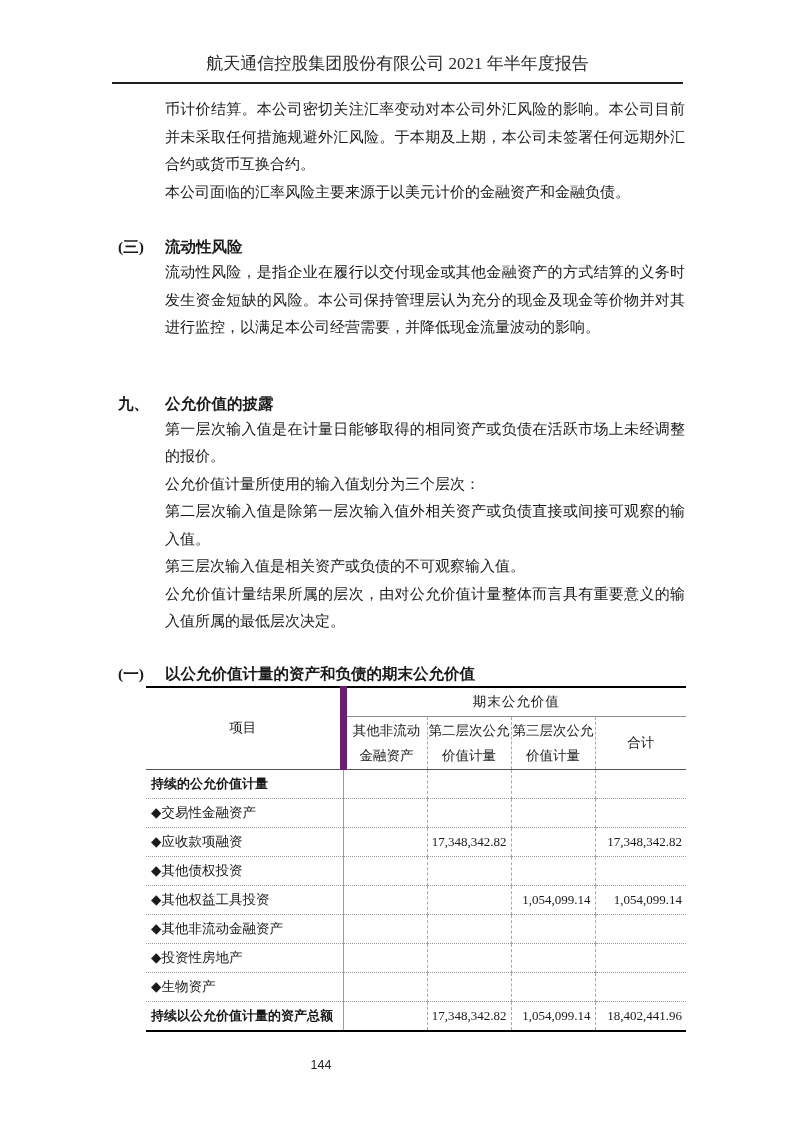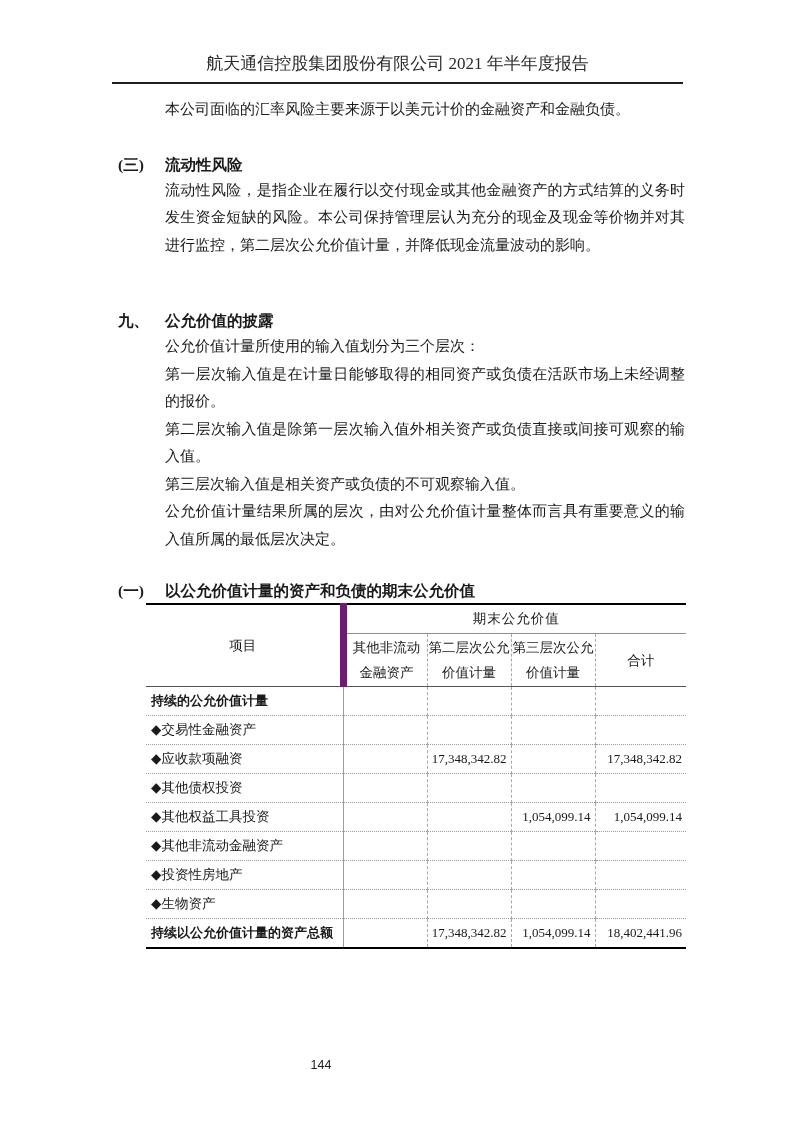--- a/index.html
+++ b/index.html
@@ -115,34 +115,35 @@
 </style>
 </head>
 <body>
 
 <div class="page">
 
   <div class="doc-header">航天通信控股集团股份有限公司 2021 年半年度报告</div>
 
   <div class="body-col">
 
+    <p class="para">币计价结算。本公司密切关注汇率变动对本公司外汇风险的影响。本公司目前并未采取任何措施规避外汇风险。于本期及上期，本公司未签署任何远期外汇合约或货币互换合约。</p>
     <p class="para">本公司面临的汇率风险主要来源于以美元计价的金融资产和金融负债。</p>
 
     <div class="heading-row mt-liq">
       <span class="marker">(三)</span>
       <span class="h-title">流动性风险</span>
     </div>
-    <p class="para">流动性风险，是指企业在履行以交付现金或其他金融资产的方式结算的义务时发生资金短缺的风险。本公司保持管理层认为充分的现金及现金等价物并对其进行监控，第二层次公允价值计量，并降低现金流量波动的影响。</p>
+    <p class="para">流动性风险，是指企业在履行以交付现金或其他金融资产的方式结算的义务时发生资金短缺的风险。本公司保持管理层认为充分的现金及现金等价物并对其进行监控，以满足本公司经营需要，并降低现金流量波动的影响。</p>
 
     <div class="heading-row mt-fv">
       <span class="marker">九、</span>
       <span class="h-title">公允价值的披露</span>
     </div>
+    <p class="para">第一层次输入值是在计量日能够取得的相同资产或负债在活跃市场上未经调整的报价。</p>
     <p class="para">公允价值计量所使用的输入值划分为三个层次：</p>
-    <p class="para">第一层次输入值是在计量日能够取得的相同资产或负债在活跃市场上未经调整的报价。</p>
     <p class="para">第二层次输入值是除第一层次输入值外相关资产或负债直接或间接可观察的输入值。</p>
     <p class="para">第三层次输入值是相关资产或负债的不可观察输入值。</p>
     <p class="para">公允价值计量结果所属的层次，由对公允价值计量整体而言具有重要意义的输入值所属的最低层次决定。</p>
 
     <div class="heading-row mt-tbl">
       <span class="marker">(一)</span>
       <span class="h-title">以公允价值计量的资产和负债的期末公允价值</span>
     </div>
 
     <div class="fv-table-wrap">

